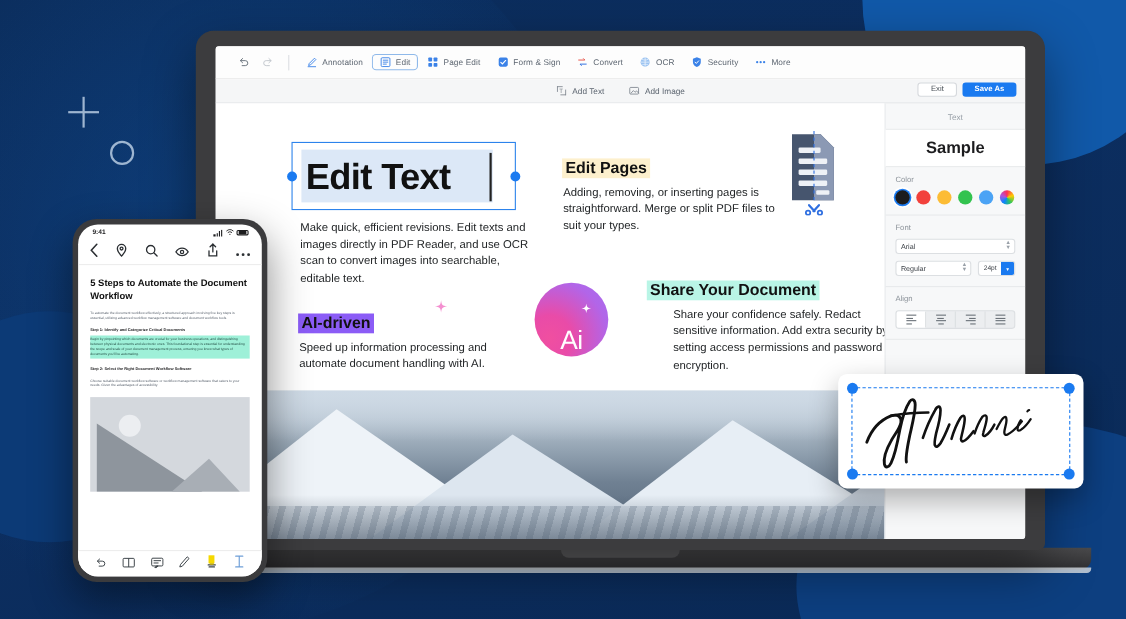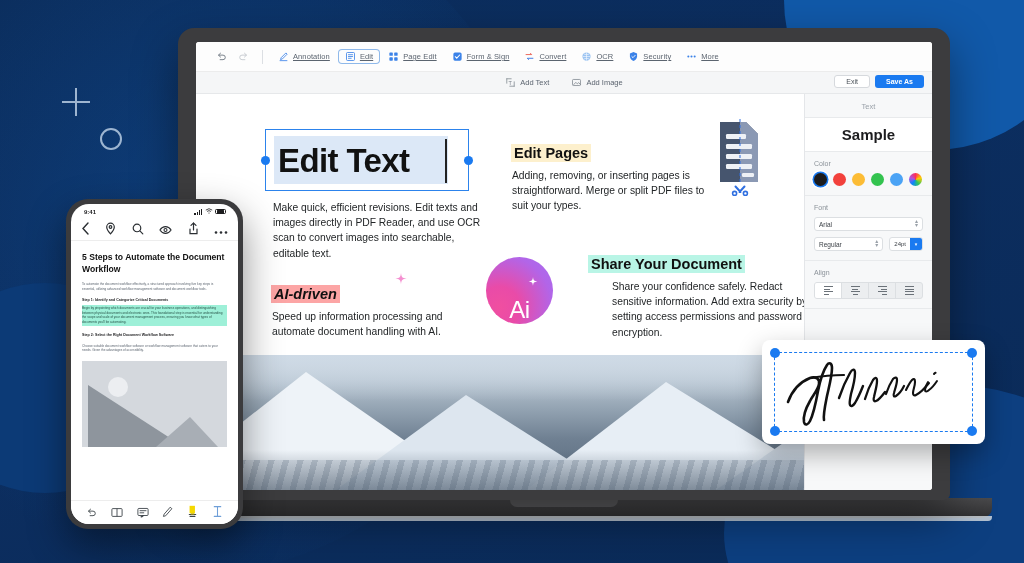--- a/index.html
+++ b/index.html
@@ -92,21 +92,21 @@
   .nav-btn {
     width: 22px; height: 22px; display: flex; align-items: center; justify-content: center;
     color: #6d7680; font-size: 11px;
   }
   .nav-btn.dim { color: #c3c8ce; }
   .tb-sep { width: 1px; height: 14px; background: #dcdfe3; margin: 0 8px; }
   #tb-items { display: flex; align-items: center; gap: 1px; flex: 1; justify-content: flex-start; }
   .tb-item {
     display: flex; align-items: center; gap: 4px;
     padding: 2px 7px; border-radius: 4px;
-    font-size: 7.5px; color: #5c6570; white-space: nowrap; text-decoration: underline;
+    font-size: 7.5px; color: #5c6570; white-space: nowrap;
   }
   .tb-item.active { box-shadow: inset 0 0 0 1px #8fb9ea; }
   .tb-item .lbl { letter-spacing: .1px; }
   .tbi { width: 11px; height: 11px; display:block; }
 
   
   #toolbar-sub {
     height: 22px; background: #f5f6f7;
     border-bottom: 1px solid #e6e8ea;
     display: flex; align-items: center; justify-content: center;
@@ -206,21 +206,21 @@
 
   .para { font-size: 10.3px; line-height: 15.2px; color: #232628; }
   #p-edit-text { position: absolute; left: 77px; top: 106px; width: 212px; }
 
   .heading { font-size: 14.5px; font-weight: bold; color: #111; display: inline; padding: 1px 3px; }
   #h-edit-pages { position: absolute; left: 315px; top: 50px; }
   #h-edit-pages .heading { background: #fdf0cd; }
   #p-edit-pages { position: absolute; left: 316px; top: 74px; width: 194px; }
 
   #h-ai { position: absolute; left: 75px; top: 191px; }
-  #h-ai .heading { background: #fca5a5; font-style: italic; }
+  #h-ai .heading { background: #8b5cf6; }
   #p-ai { position: absolute; left: 76px; top: 215px; width: 214px; }
   #ai-spark {
     position: absolute; left: 196px; top: 177px; width: 18px; height: 18px; color: #f48fd0;
   }
 
   #h-share { position: absolute; left: 392px; top: 161px; }
   #h-share .heading { background: #b9f5e6; }
   #p-share { position: absolute; left: 393px; top: 185px; width: 210px; margin-left: 23px; }
 
   #split-icon { position: absolute; left: 516px; top: 24px; width: 56px; height: 78px; }

